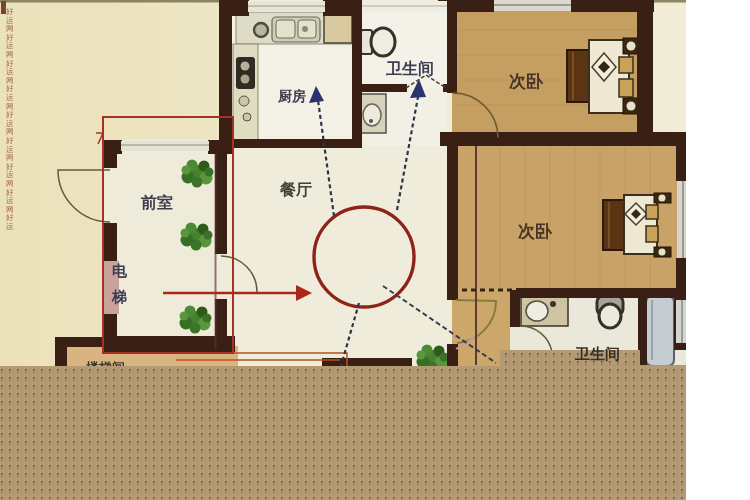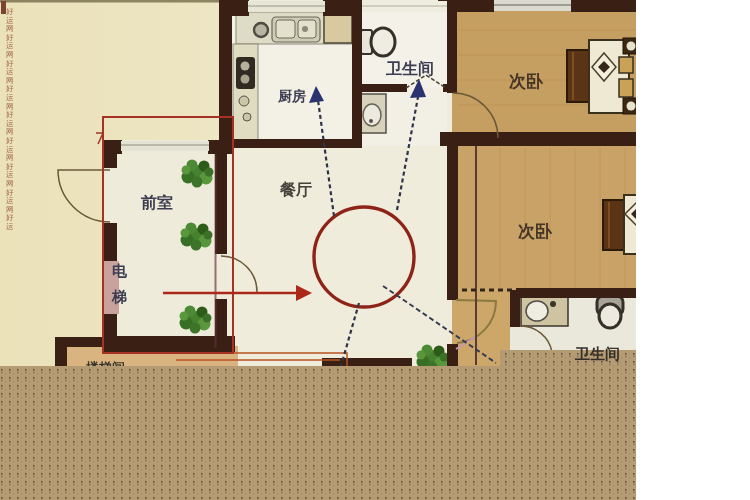--- a/index.html
+++ b/index.html
@@ -1,16 +1,16 @@
 <!DOCTYPE html>
 <html><head>
 <meta charset="utf-8">
 <style>
   html,body{margin:0;padding:0;}
-  #stage{position:relative;width:636px;height:500px;overflow:hidden;font-family:"Liberation Sans",sans-serif;text-align:center;}
+  #stage{position:relative;width:686px;height:500px;overflow:hidden;font-family:"Liberation Sans",sans-serif;text-align:center;}
 </style>
 </head>
 <body>
 <div id="stage">
 <svg width="750" height="500" viewBox="0 0 750 500">
 <defs>
   <linearGradient id="bgg" x1="0" y1="0" x2="1" y2="0">
     <stop offset="0" stop-color="#ebe2ba"></stop>
     <stop offset="0.45" stop-color="#eee7c8"></stop>
     <stop offset="1" stop-color="#f2edd9"></stop>

